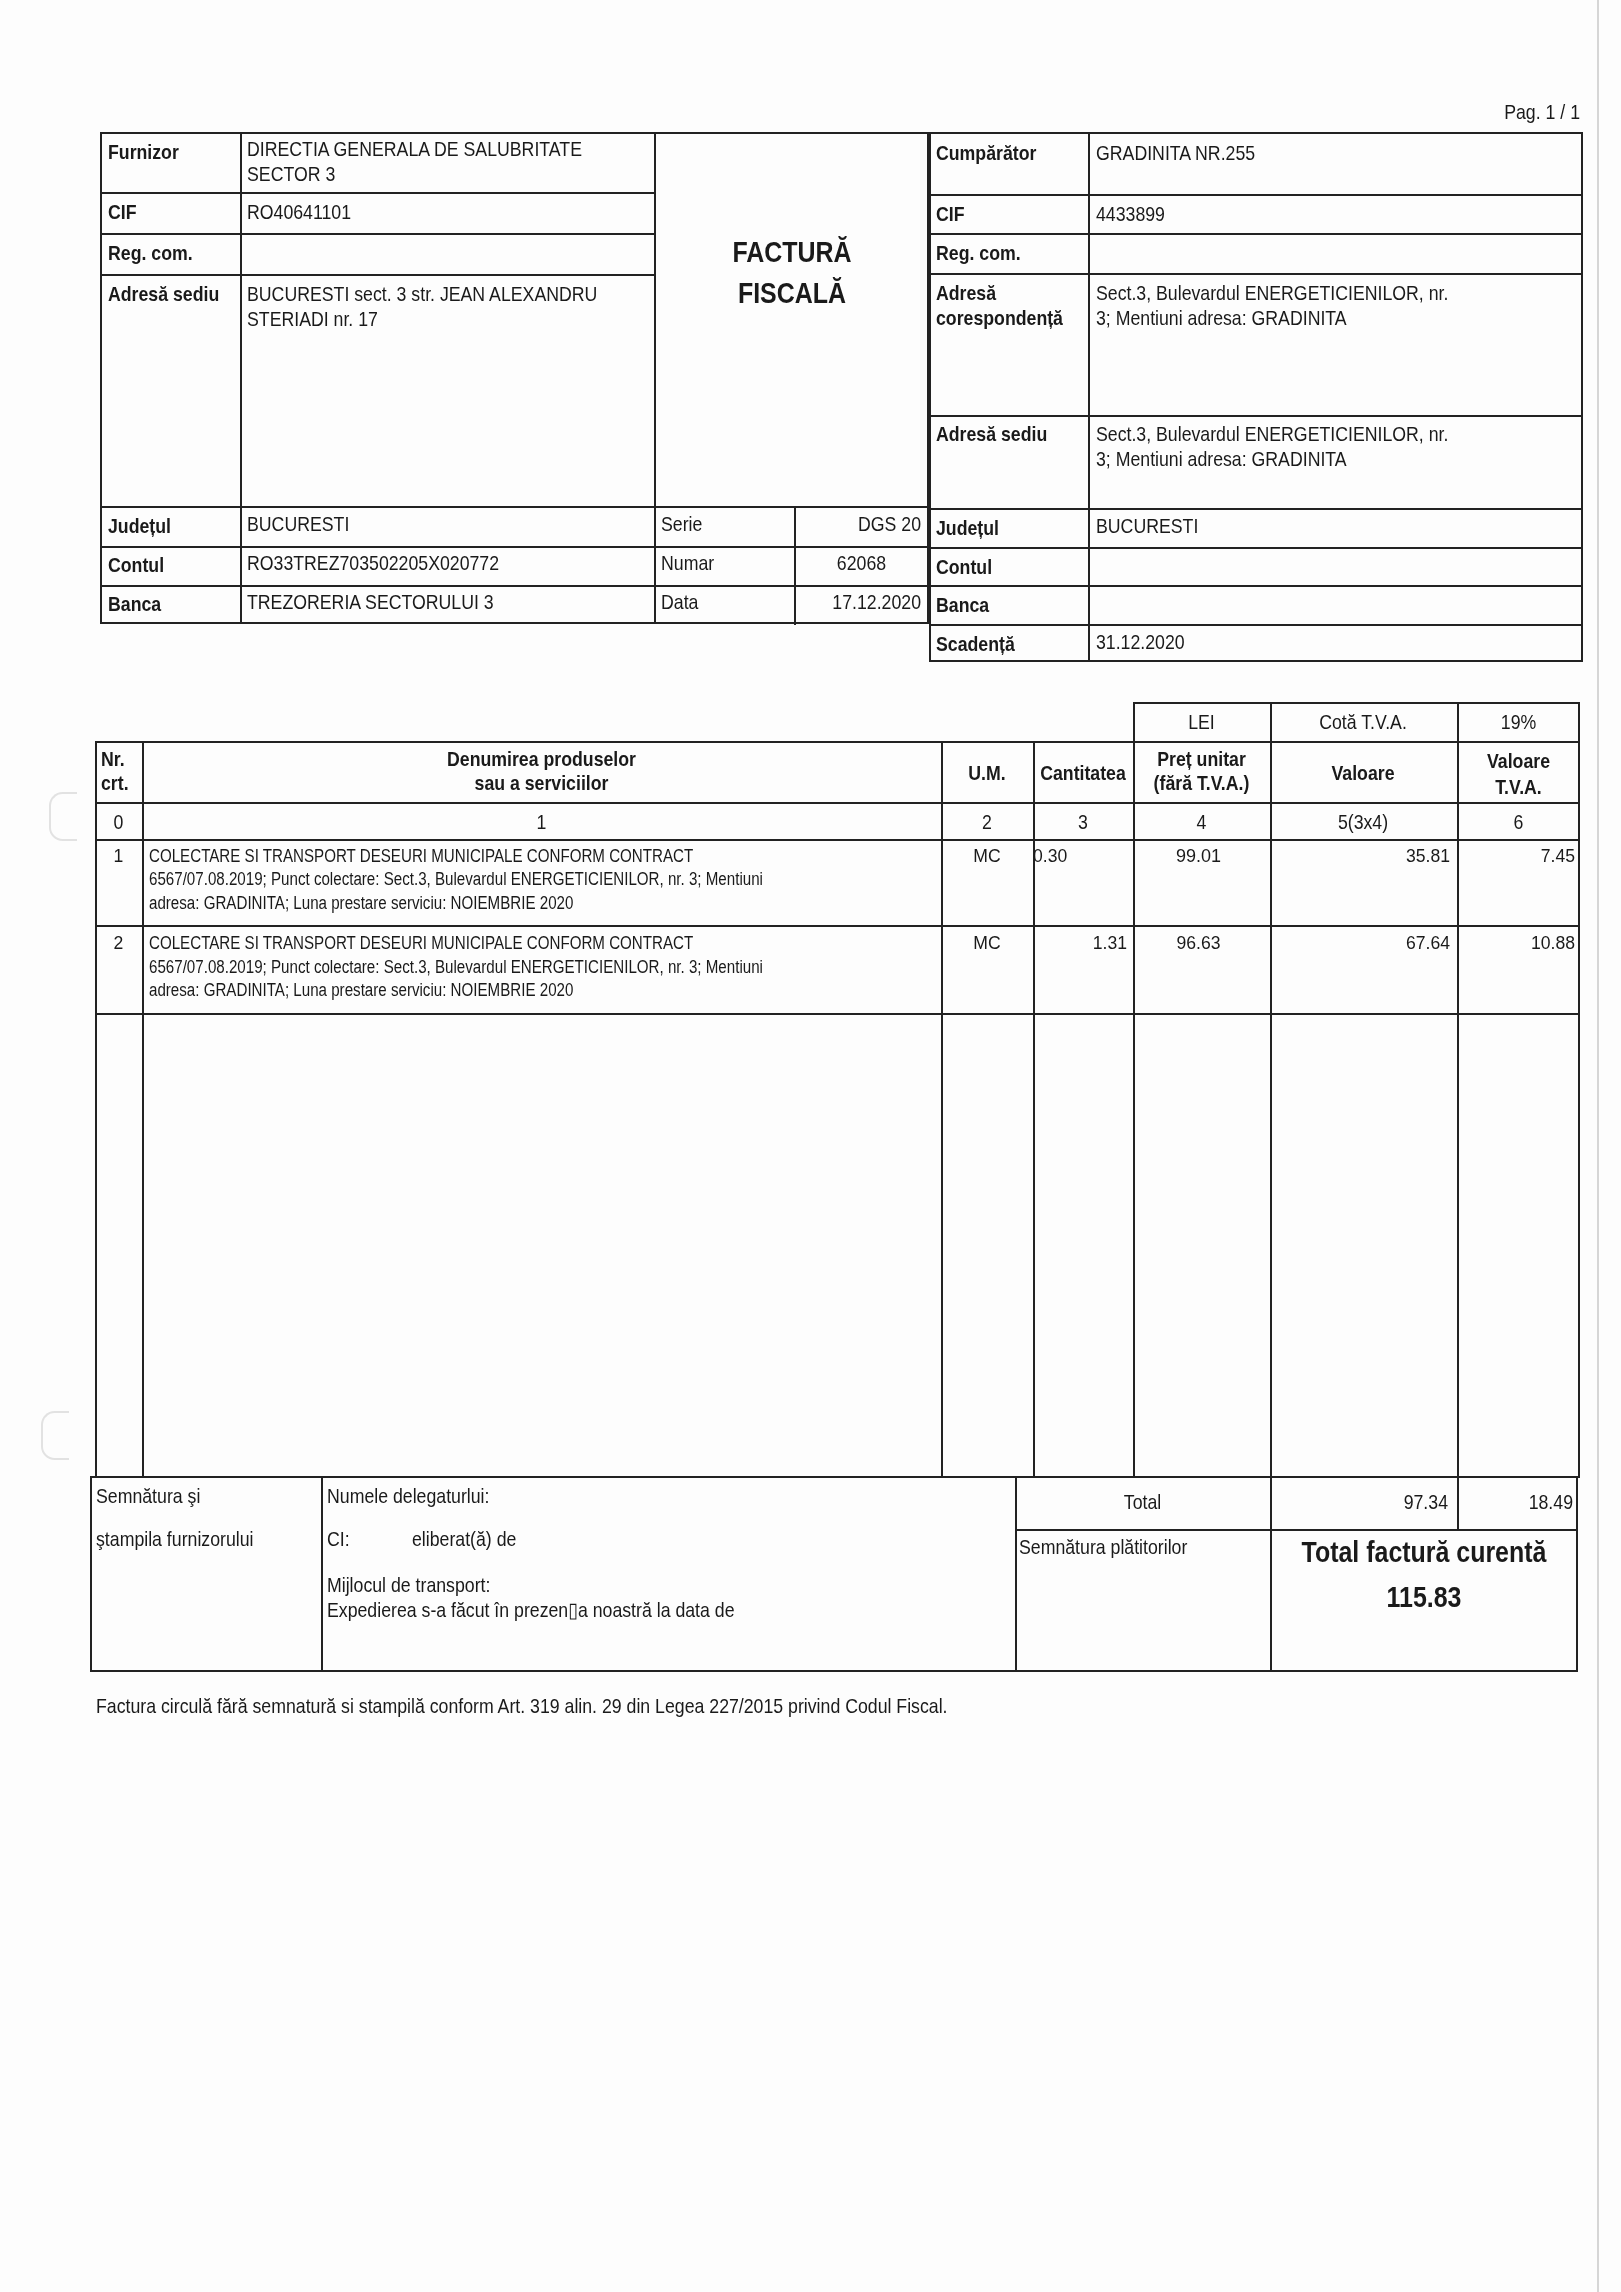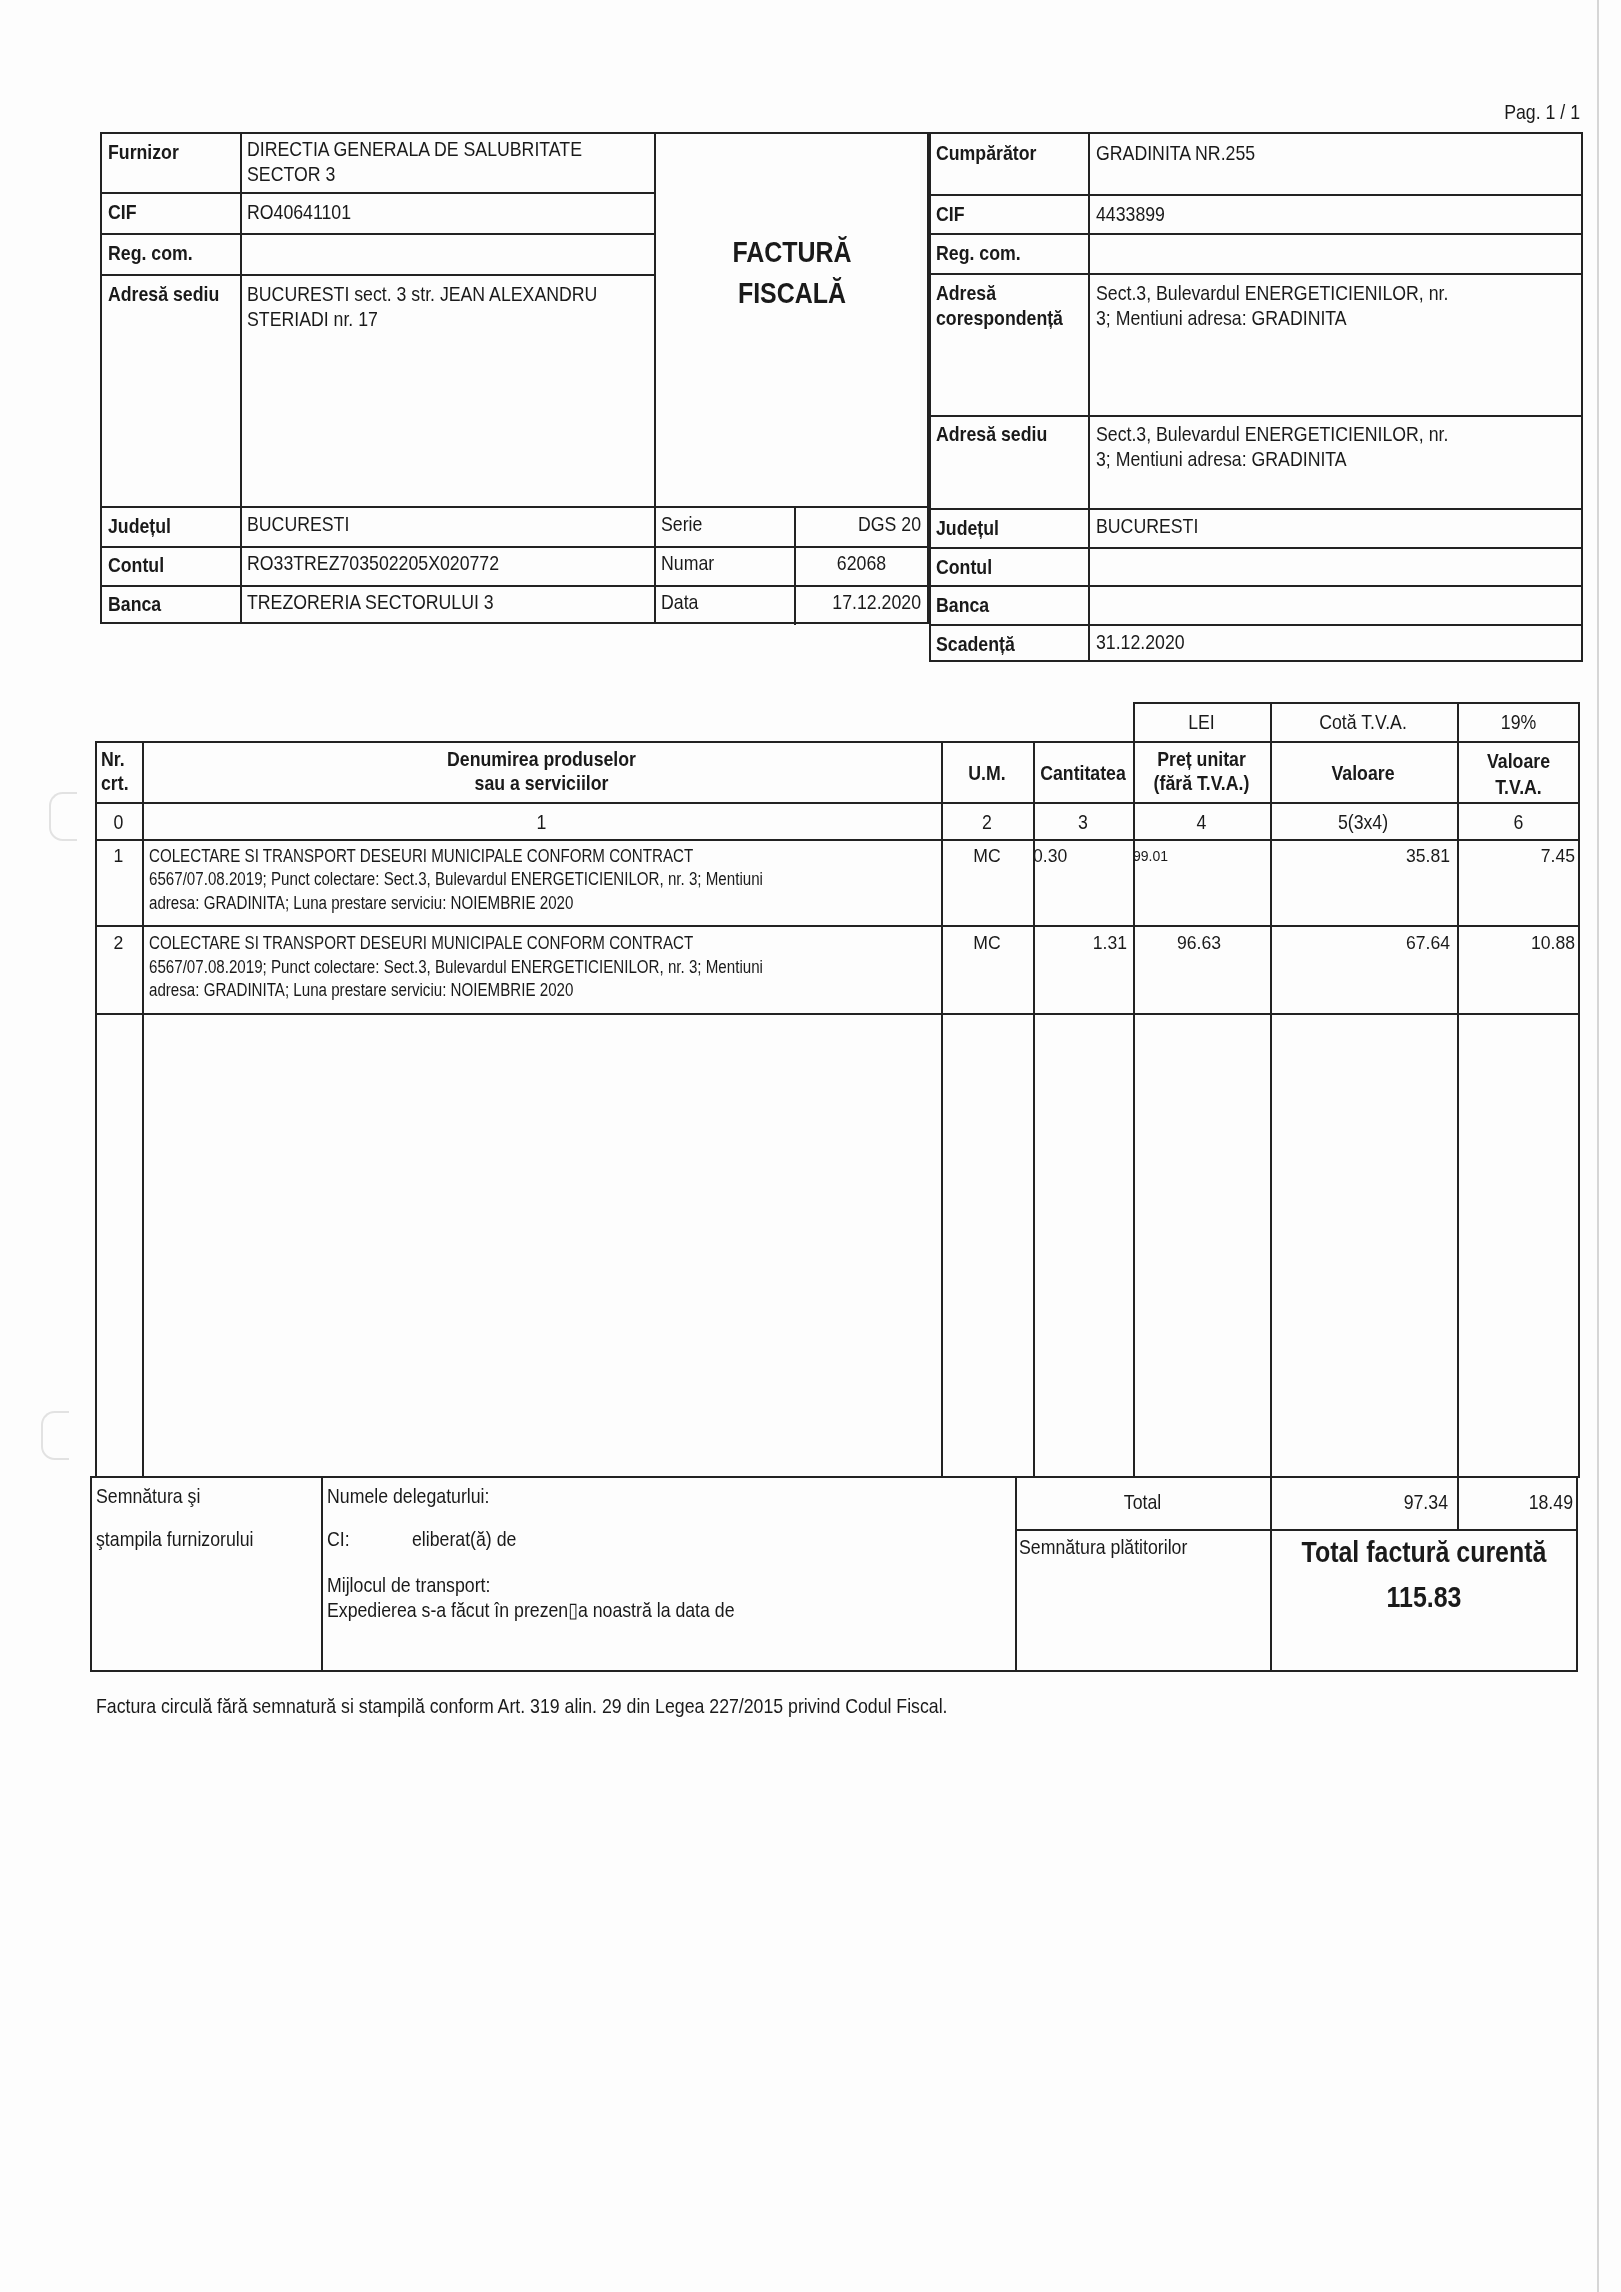--- a/index.html
+++ b/index.html
@@ -158,33 +158,33 @@
   <div class="abs txt center" style="left:1270px; top:810px; width:186px;">5(3x4)</div>
   <div class="abs txt center" style="left:1457px; top:810px; width:123px;">6</div>
 
   <div>
     <div class="abs center" style="left:95px; top:845px; width:47px; font-size:17.6px; line-height:23.5px;">1</div>
     <div class="abs" style="left:149px; top:845px; font-size:17.6px; line-height:23.5px; transform:scaleX(0.86); transform-origin:left top; white-space:nowrap;">COLECTARE SI TRANSPORT DESEURI MUNICIPALE CONFORM CONTRACT</div>
     <div class="abs" style="left:149px; top:868px; font-size:17.6px; line-height:23.5px; transform:scaleX(0.86); transform-origin:left top; white-space:nowrap;">6567/07.08.2019; Punct colectare: Sect.3, Bulevardul ENERGETICIENILOR, nr. 3; Mentiuni</div>
     <div class="abs" style="left:149px; top:892px; font-size:17.6px; line-height:23.5px; transform:scaleX(0.86); transform-origin:left top; white-space:nowrap;">adresa: GRADINITA; Luna prestare serviciu: NOIEMBRIE 2020</div>
     <div class="abs center" style="left:941px; top:845px; width:92px; font-size:17.6px; line-height:23.5px;">MC</div>
     <div class="abs" style="left:1033px; top:845px; width:94px; font-size:17.6px; line-height:23.5px;">0.30</div>
-    <div class="abs" style="left:1133px; top:845px; width:131px; text-align:left; font-size:14px; line-height:23.5px;">99.01</div>
+    <div class="abs" style="left:1133px; top:845px; width:131px; text-align:center; font-size:18px; line-height:23.5px;">99.01</div>
     <div class="abs" style="left:1270px; top:845px; width:180px; text-align:right; font-size:17.6px; line-height:23.5px;">35.81</div>
     <div class="abs" style="left:1457px; top:845px; width:118px; text-align:right; font-size:17.6px; line-height:23.5px;">7.45</div>
   </div>
 
   <div>
     <div class="abs center" style="left:95px; top:932px; width:47px; font-size:17.6px; line-height:23.5px;">2</div>
     <div class="abs" style="left:149px; top:932px; font-size:17.6px; line-height:23.5px; transform:scaleX(0.86); transform-origin:left top; white-space:nowrap;">COLECTARE SI TRANSPORT DESEURI MUNICIPALE CONFORM CONTRACT</div>
     <div class="abs" style="left:149px; top:956px; font-size:17.6px; line-height:23.5px; transform:scaleX(0.86); transform-origin:left top; white-space:nowrap;">6567/07.08.2019; Punct colectare: Sect.3, Bulevardul ENERGETICIENILOR, nr. 3; Mentiuni</div>
     <div class="abs" style="left:149px; top:979px; font-size:17.6px; line-height:23.5px; transform:scaleX(0.86); transform-origin:left top; white-space:nowrap;">adresa: GRADINITA; Luna prestare serviciu: NOIEMBRIE 2020</div>
     <div class="abs center" style="left:941px; top:932px; width:92px; font-size:17.6px; line-height:23.5px;">MC</div>
     <div class="abs" style="left:1033px; top:932px; width:94px; text-align:right; font-size:17.6px; line-height:23.5px;">1.31</div>
-    <div class="abs" style="left:1133px; top:932px; width:131px; text-align:left; font-size:17.6px; line-height:23.5px;margin-left:44px;">96.63</div>
+    <div class="abs" style="left:1133px; top:932px; width:131px; text-align:center; font-size:17.6px; line-height:23.5px;">96.63</div>
     <div class="abs" style="left:1270px; top:932px; width:180px; text-align:right; font-size:17.6px; line-height:23.5px;">67.64</div>
     <div class="abs" style="left:1457px; top:932px; width:118px; text-align:right; font-size:17.6px; line-height:23.5px;">10.88</div>
   </div>
 </div>
 
 <div>
   <div class="box" style="left:90px; top:1476px; width:1488px; height:196px;"></div>
   <div class="vline" style="left:321px; top:1476px; height:196px;"></div>
   <div class="vline" style="left:1015px; top:1476px; height:196px;"></div>
   <div class="vline" style="left:1270px; top:1476px; height:196px;"></div>

